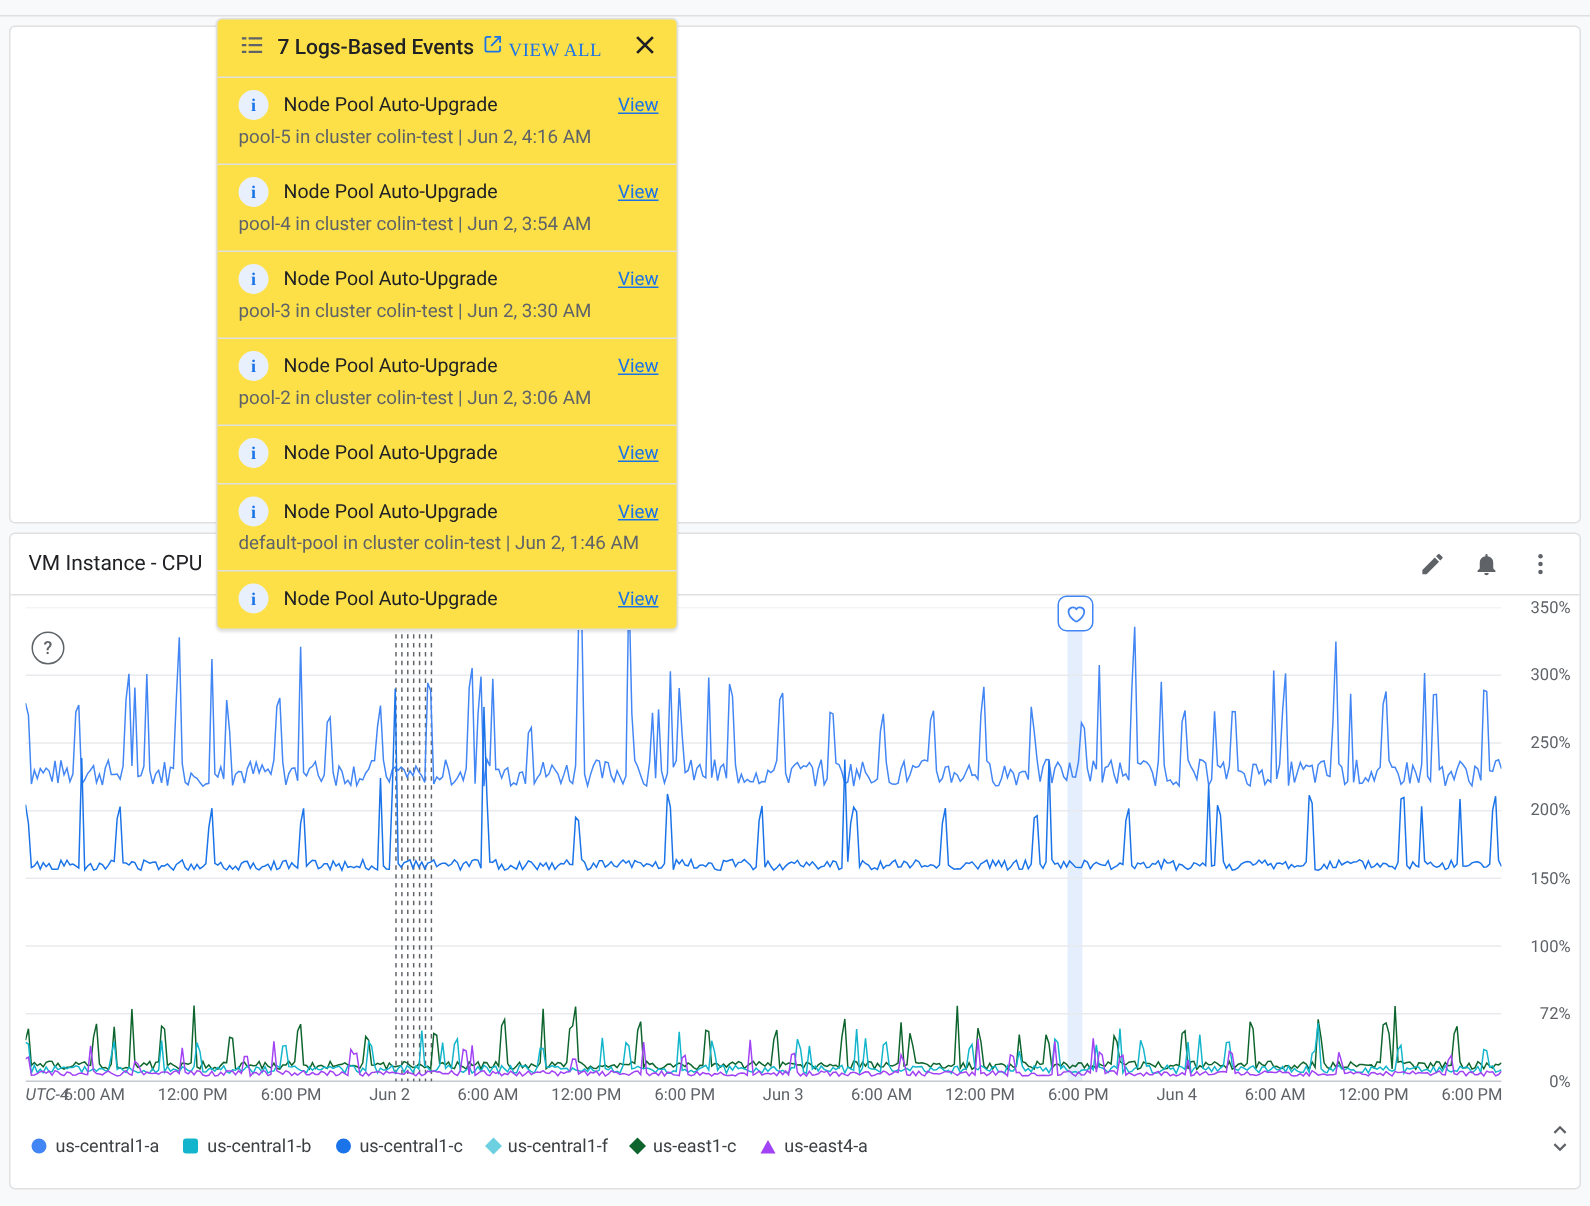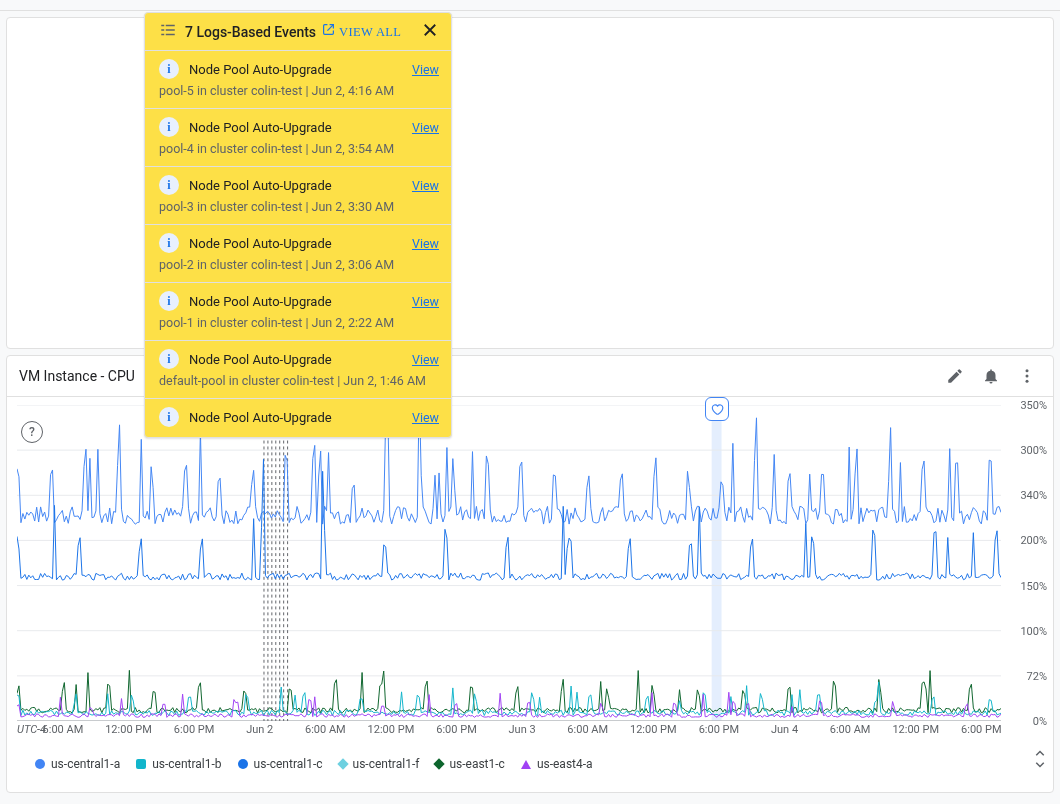--- a/index.html
+++ b/index.html
@@ -65,21 +65,21 @@
   
   .xticks{position:absolute;left:10px;right:52px;bottom:38px;height:16px;}
   .xtick{position:absolute;font-size:11px;color:var(--ink-light);transform:translateX(-50%);white-space:nowrap;}
   .xtick.left{transform:none;}
   
   .event-badge{position:absolute;top:-8px;width:28px;height:18px;border:1px solid #9aa0a6;border-radius:6px;background:#fff;display:flex;align-items:center;justify-content:center;font-size:11px;color:#202124;gap:2px;}
   .event-badge svg{color:#5f6368;}
   
   .heart-badge{position:absolute;top:-8px;width:22px;height:22px;border:1px solid #4285f4;border-radius:6px;background:#fff;display:flex;align-items:center;justify-content:center;color:#4285f4;}
   
-  .legend{position:absolute;left:28px;right:52px;bottom:6px;display:flex;gap:16px;align-items:center;font-size:12px;color:var(--ink);}
+  .legend{position:absolute;left:14px;right:52px;bottom:6px;display:flex;gap:16px;align-items:center;font-size:12px;color:var(--ink);}
   .legend .item{display:flex;align-items:center;gap:6px;}
   .swatch{width:10px;height:10px;display:inline-block;}
   .sw-circle{border-radius:50%;}
   .sw-square{border-radius:2px;}
   .sw-diamond{width:8px;height:8px;transform:rotate(45deg);}
   .sw-tri{width:0;height:0;border-left:5px solid transparent;border-right:5px solid transparent;border-bottom:9px solid var(--s-purple);background:none;}
   
   .expand{position:absolute;right:4px;bottom:6px;width:18px;height:24px;color:var(--ink-light);cursor:pointer;}
 </style>
 </head>
@@ -147,21 +147,20 @@
             <span class="event-view">View</span>
           </div>
           <div class="event-sub">pool-2 in cluster colin-test | Jun 2, 3:06 AM</div>
         </div>
         <div class="event">
           <div class="event-row1">
             <span class="info-badge">i</span>
             <span class="event-title">Node Pool Auto-Upgrade</span>
             <span class="event-view">View</span>
           </div>
-          <div class="event-sub">pool-1 in cluster colin-test | Jun 2, 2:22 AM</div>
         </div>
         <div class="event">
           <div class="event-row1">
             <span class="info-badge">i</span>
             <span class="event-title">Node Pool Auto-Upgrade</span>
             <span class="event-view">View</span>
           </div>
           <div class="event-sub">default-pool in cluster colin-test | Jun 2, 1:46 AM</div>
         </div>
         <div class="event">
@@ -302,17 +301,17 @@
       <svg width="18" height="24" viewBox="0 0 24 32" fill="none" stroke="currentColor" stroke-width="2">
           <path d="M7 11l5-5 5 5"></path>
           <path d="M7 21l5 5 5-5"></path>
         </svg>
     </div>
   <div class="ytick" style="top: 324px;">0%</div>
       <div class="ytick" style="top: 278.857px;">72%</div>
       <div class="ytick" style="top: 233.714px;">100%</div>
       <div class="ytick" style="top: 188.571px;">150%</div>
       <div class="ytick" style="top: 143.429px;">200%</div>
-      <div class="ytick" style="top: 98.2857px;">340%</div>
+      <div class="ytick" style="top: 98.2857px;">250%</div>
       <div class="ytick" style="top: 53.1429px;">300%</div>
       <div class="ytick" style="top: 8px;">350%</div>
     </div>
 </div>
 
 </body></html>

